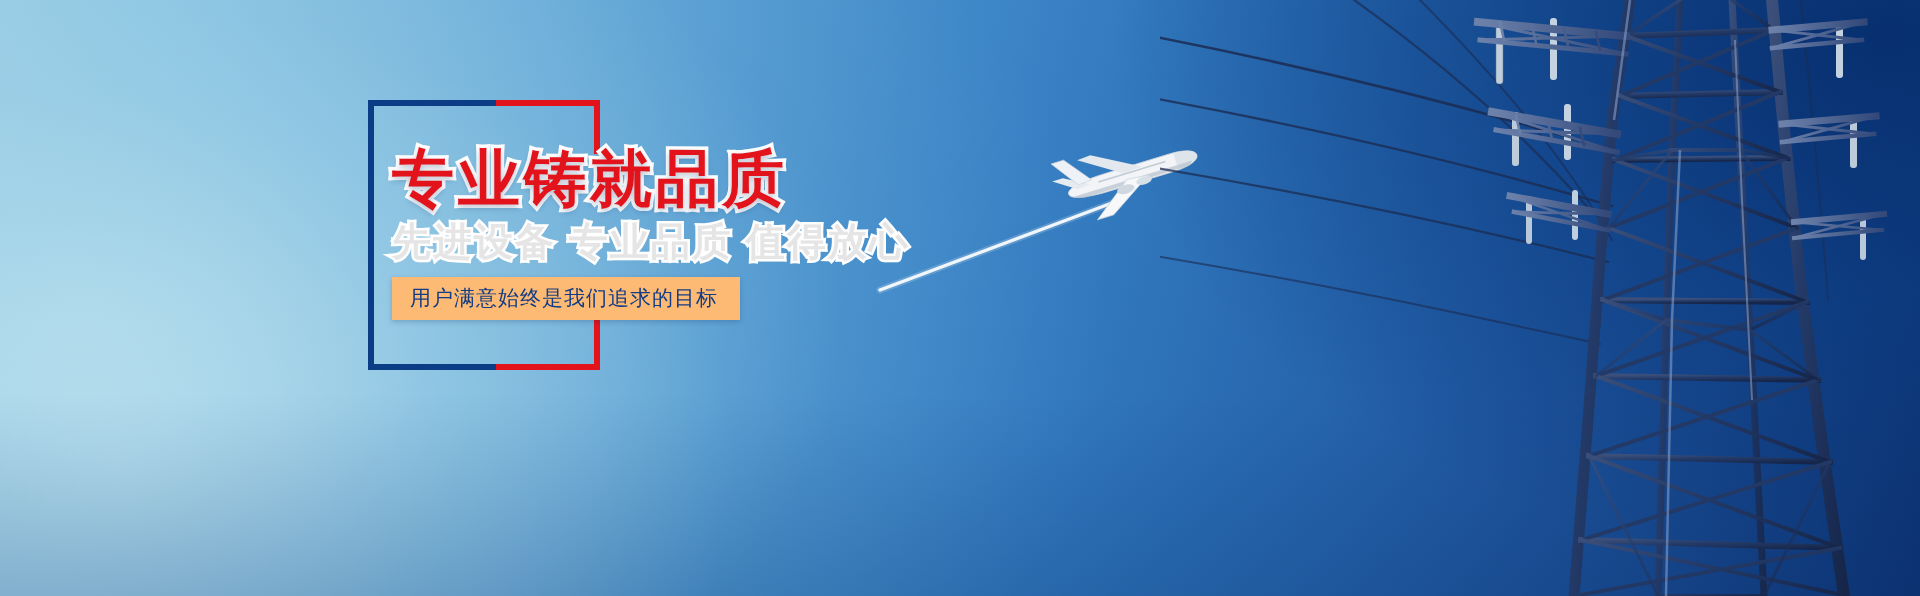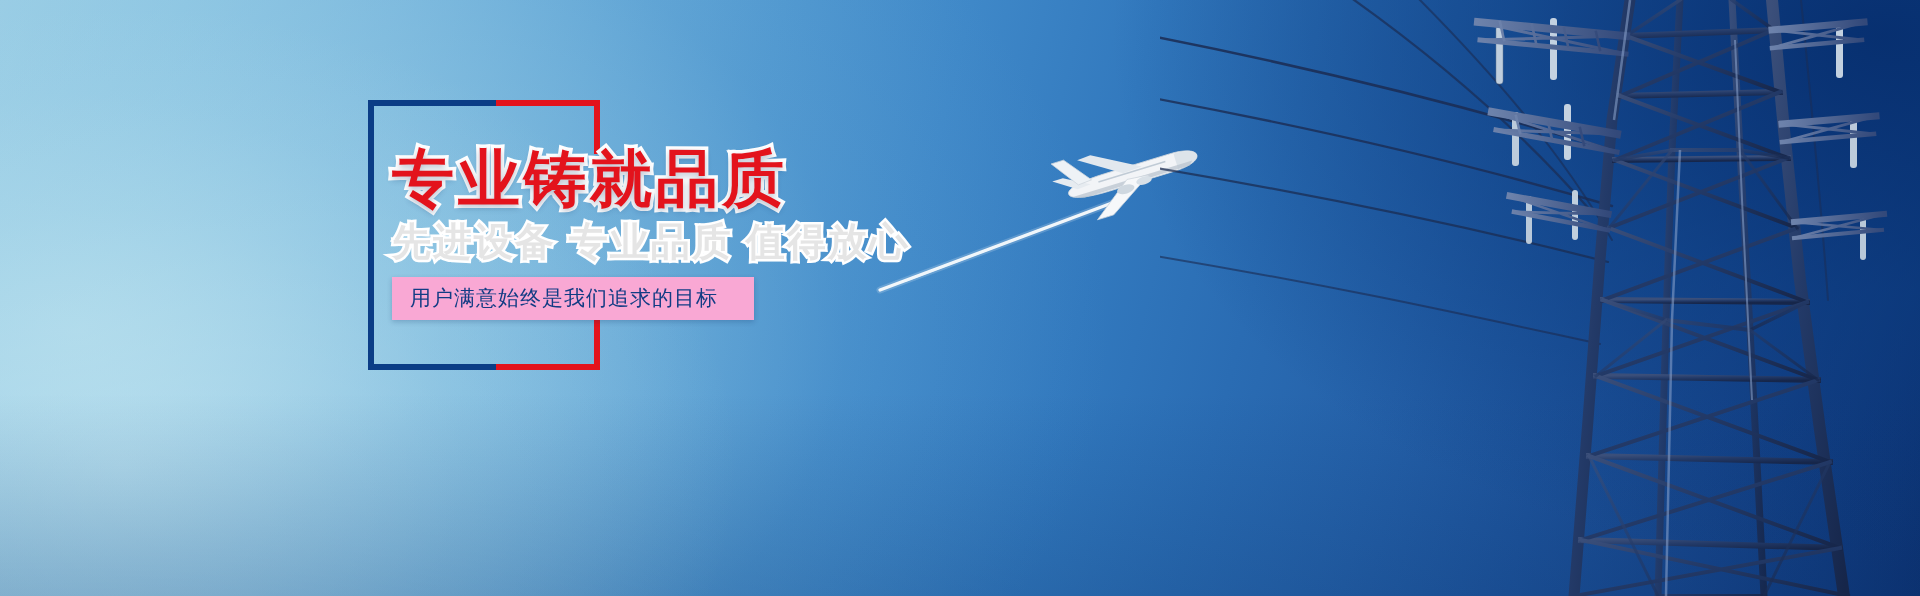--- a/index.html
+++ b/index.html
@@ -81,24 +81,24 @@
   }
   .subline{
     font-size:39px;line-height:1.0;font-weight:bold;
     color:#e5e5e5;letter-spacing:2px;
     margin:0 0 16px 0;white-space:nowrap;
     -webkit-text-stroke:5px #ffffff;
     paint-order:stroke fill;
   }
   .tagbox{
     display:inline-block;
-    background:#f9a8d4;
+    background:#fdba74;
     color:#123c84;
     font-size:21px;font-weight:normal;letter-spacing:1px;
-    padding:7px 36px 8px 18px;
+    padding:7px 22px 8px 18px;
     white-space:nowrap;
     box-shadow:0 2px 5px rgba(10,40,90,0.22);
   }
 </style>
 </head>
 <body>
 
 <div class="banner">
 
   <div class="sky"></div>

